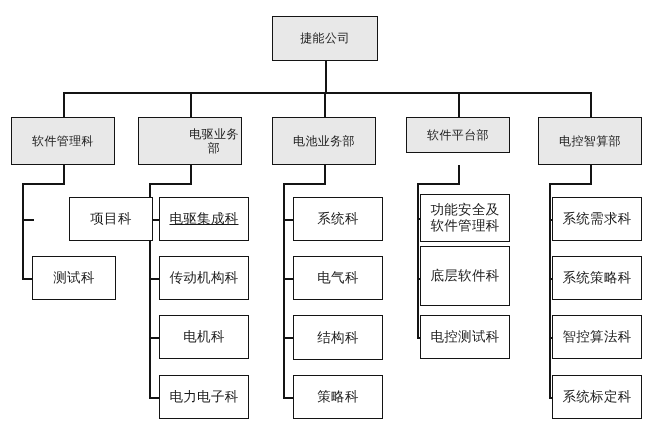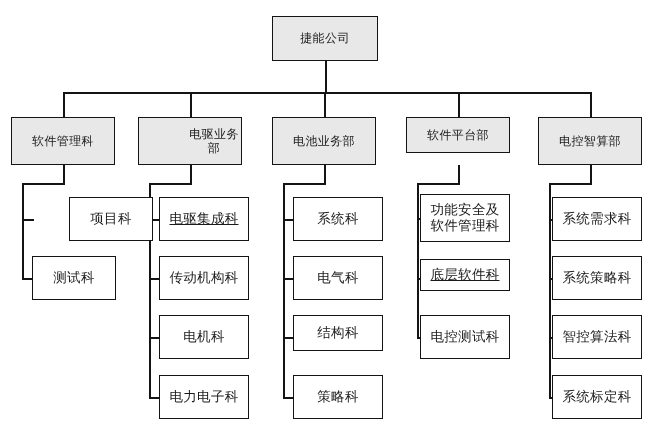--- a/index.html
+++ b/index.html
@@ -98,26 +98,26 @@
       <div class="node level2" style="left: 32px; top: 197px; width: 84px; height: 44px; margin-left: 37px;">项目科</div>
       <div class="node level2" style="left: 32px; top: 256px; width: 84px; height: 44px;">测试科</div>
       <div class="node level1" style="left: 138px; top: 117px; width: 104px; height: 48px; padding-left: 48px;">电驱业务部</div>
       <div class="node level2" style="left: 159px; top: 197px; width: 90px; height: 44px; text-decoration: underline;">电驱集成科</div>
       <div class="node level2" style="left: 159px; top: 256px; width: 90px; height: 44px;">传动机构科</div>
       <div class="node level2" style="left: 159px; top: 315px; width: 90px; height: 44px;">电机科</div>
       <div class="node level2" style="left: 159px; top: 375px; width: 90px; height: 44px; text-align: center;">电力电子科</div>
       <div class="node level1" style="left: 272px; top: 117px; width: 104px; height: 48px;">电池业务部</div>
       <div class="node level2" style="left: 293px; top: 197px; width: 90px; height: 44px;">系统科</div>
       <div class="node level2" style="left: 293px; top: 256px; width: 90px; height: 44px;">电气科</div>
-      <div class="node level2" style="left: 293px; top: 315px; width: 90px; height: 36px;">结构科</div>
+      <div class="node level2" style="left: 293px; top: 315px; width: 90px; height: 45px;">结构科</div>
       <div class="node level2" style="left: 293px; top: 375px; width: 90px; height: 44px;">策略科</div>
       <div class="node level1" style="left: 406px; top: 117px; width: 104px; height: 36px;">软件平台部</div>
       <div class="node level2" style="left: 420px; top: 194px; width: 90px; height: 48px;">功能安全及
 软件管理科</div>
-      <div class="node level2" style="left: 420px; top: 259px; width: 90px; height: 32px; text-decoration: underline;">底层软件科</div>
+      <div class="node level2" style="left: 420px; top: 246px; width: 90px; height: 60px;">底层软件科</div>
       <div class="node level2" style="left: 420px; top: 315px; width: 90px; height: 44px;">电控测试科</div>
       <div class="node level1" style="left: 538px; top: 117px; width: 104px; height: 48px;">电控智算部</div>
       <div class="node level2" style="left: 552px; top: 197px; width: 90px; height: 44px;">系统需求科</div>
       <div class="node level2" style="left: 552px; top: 256px; width: 90px; height: 44px;">系统策略科</div>
       <div class="node level2" style="left: 552px; top: 315px; width: 90px; height: 44px;">智控算法科</div>
       <div class="node level2" style="left: 552px; top: 375px; width: 90px; height: 44px;">系统标定科</div>
     </div>
 </div>
 
 </body></html>

